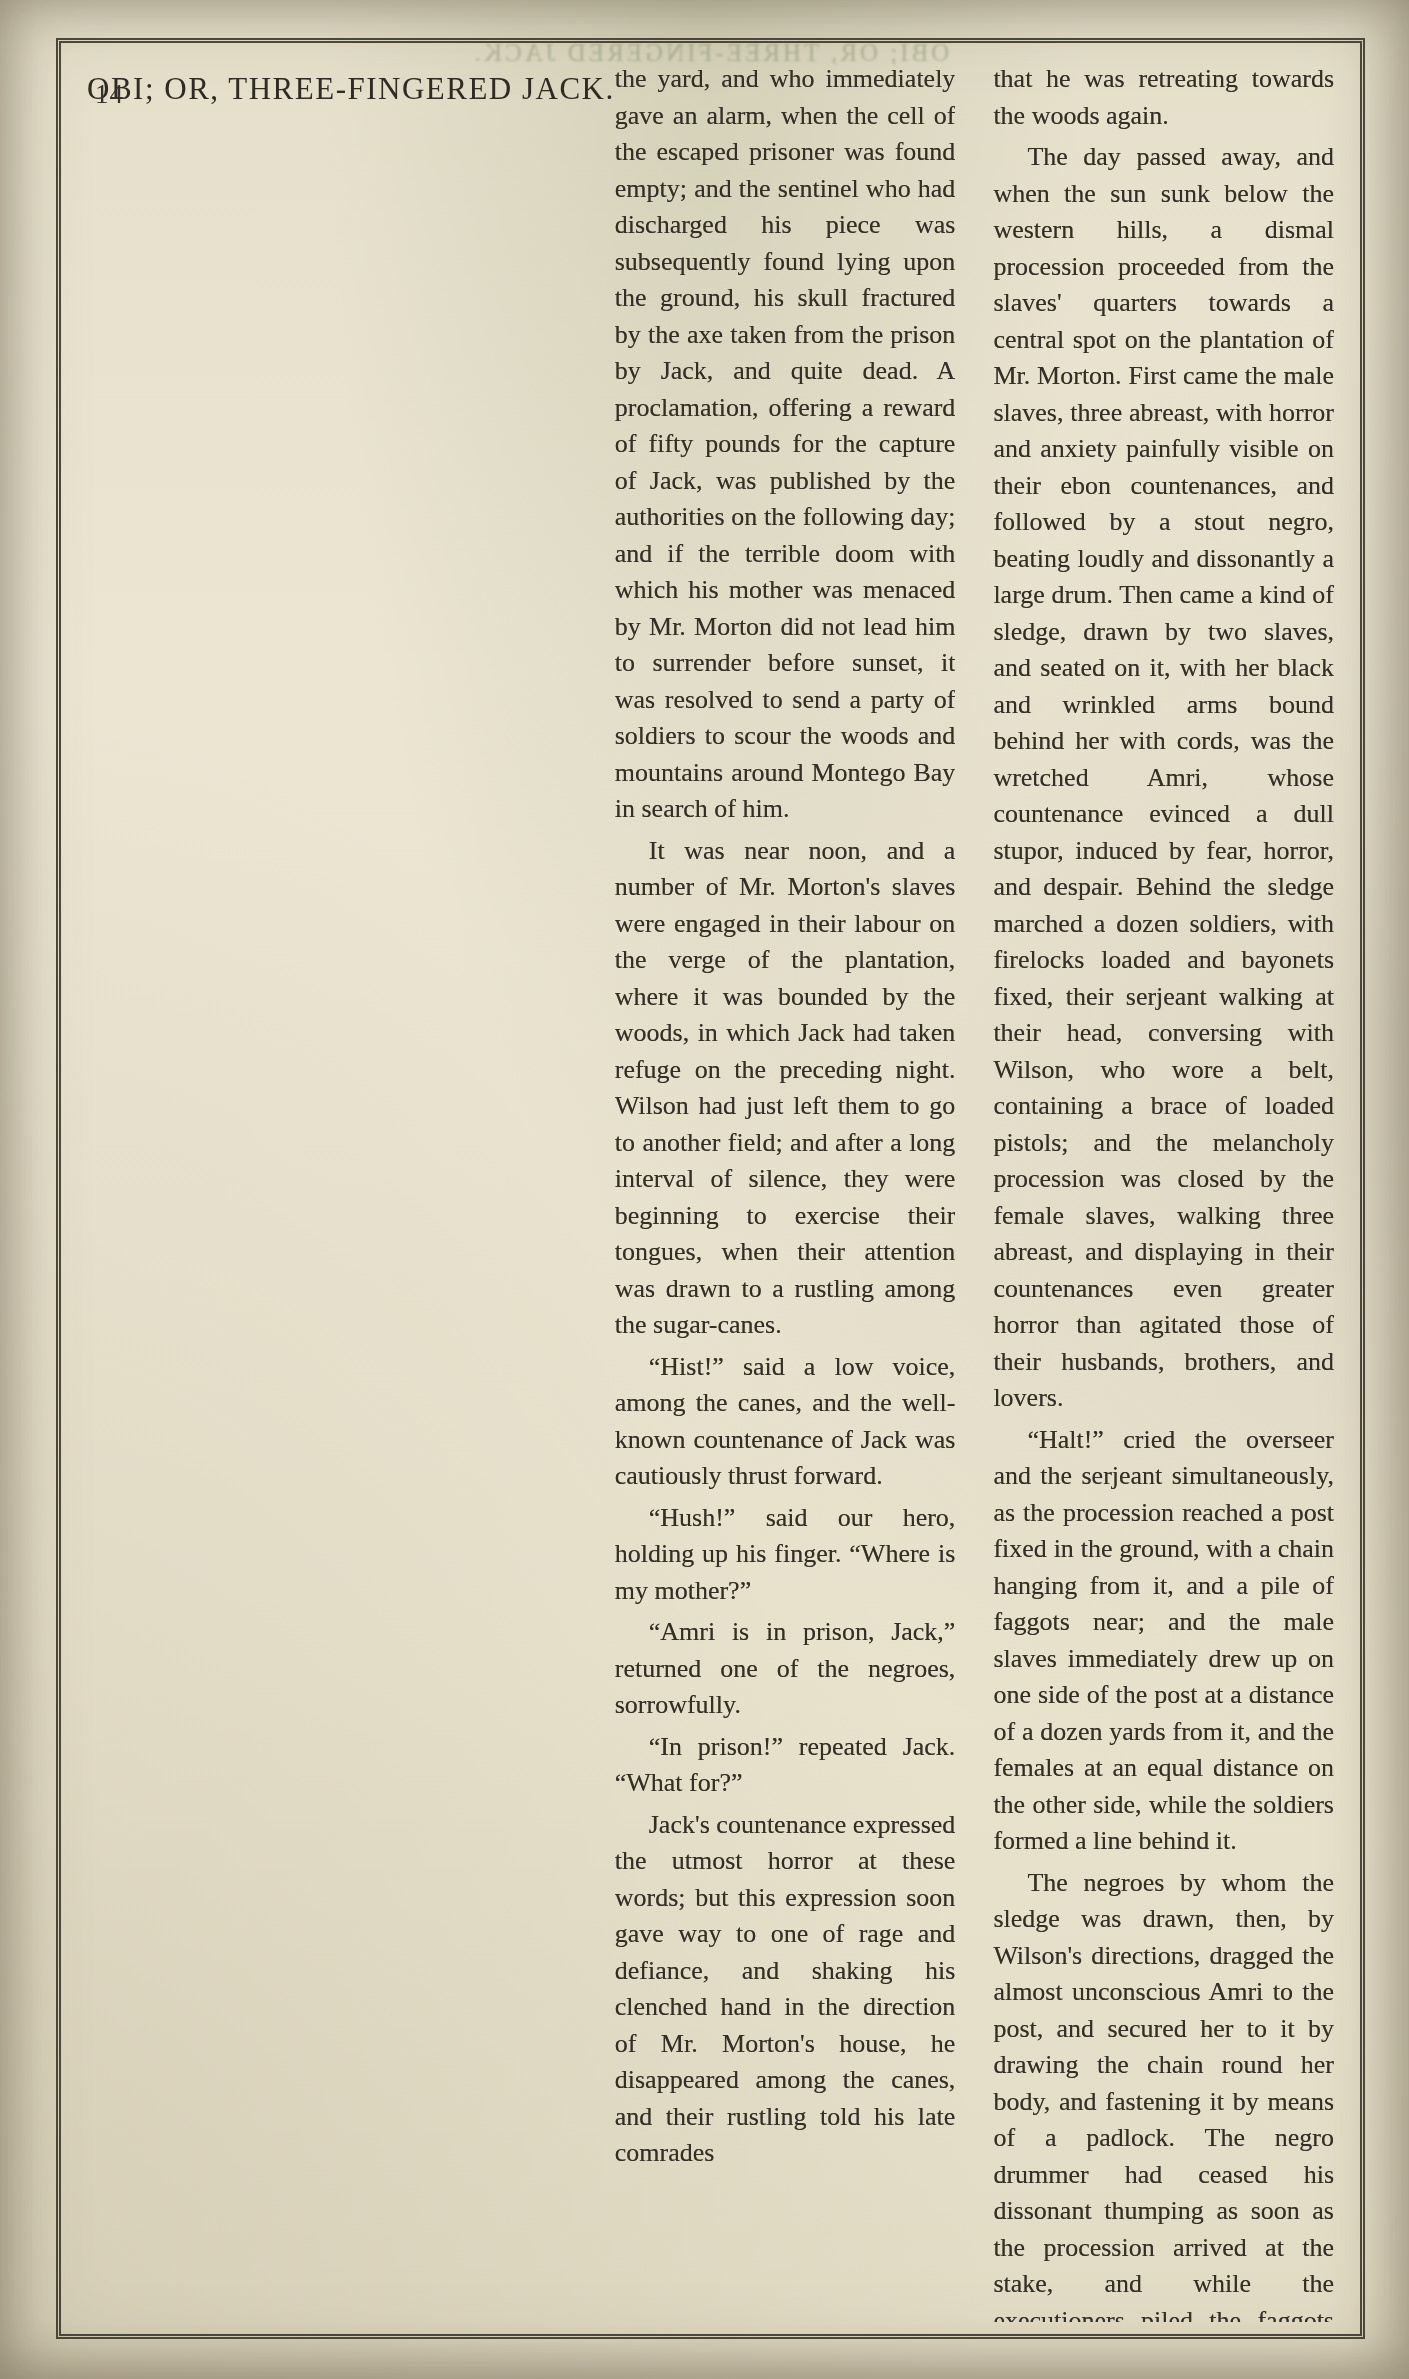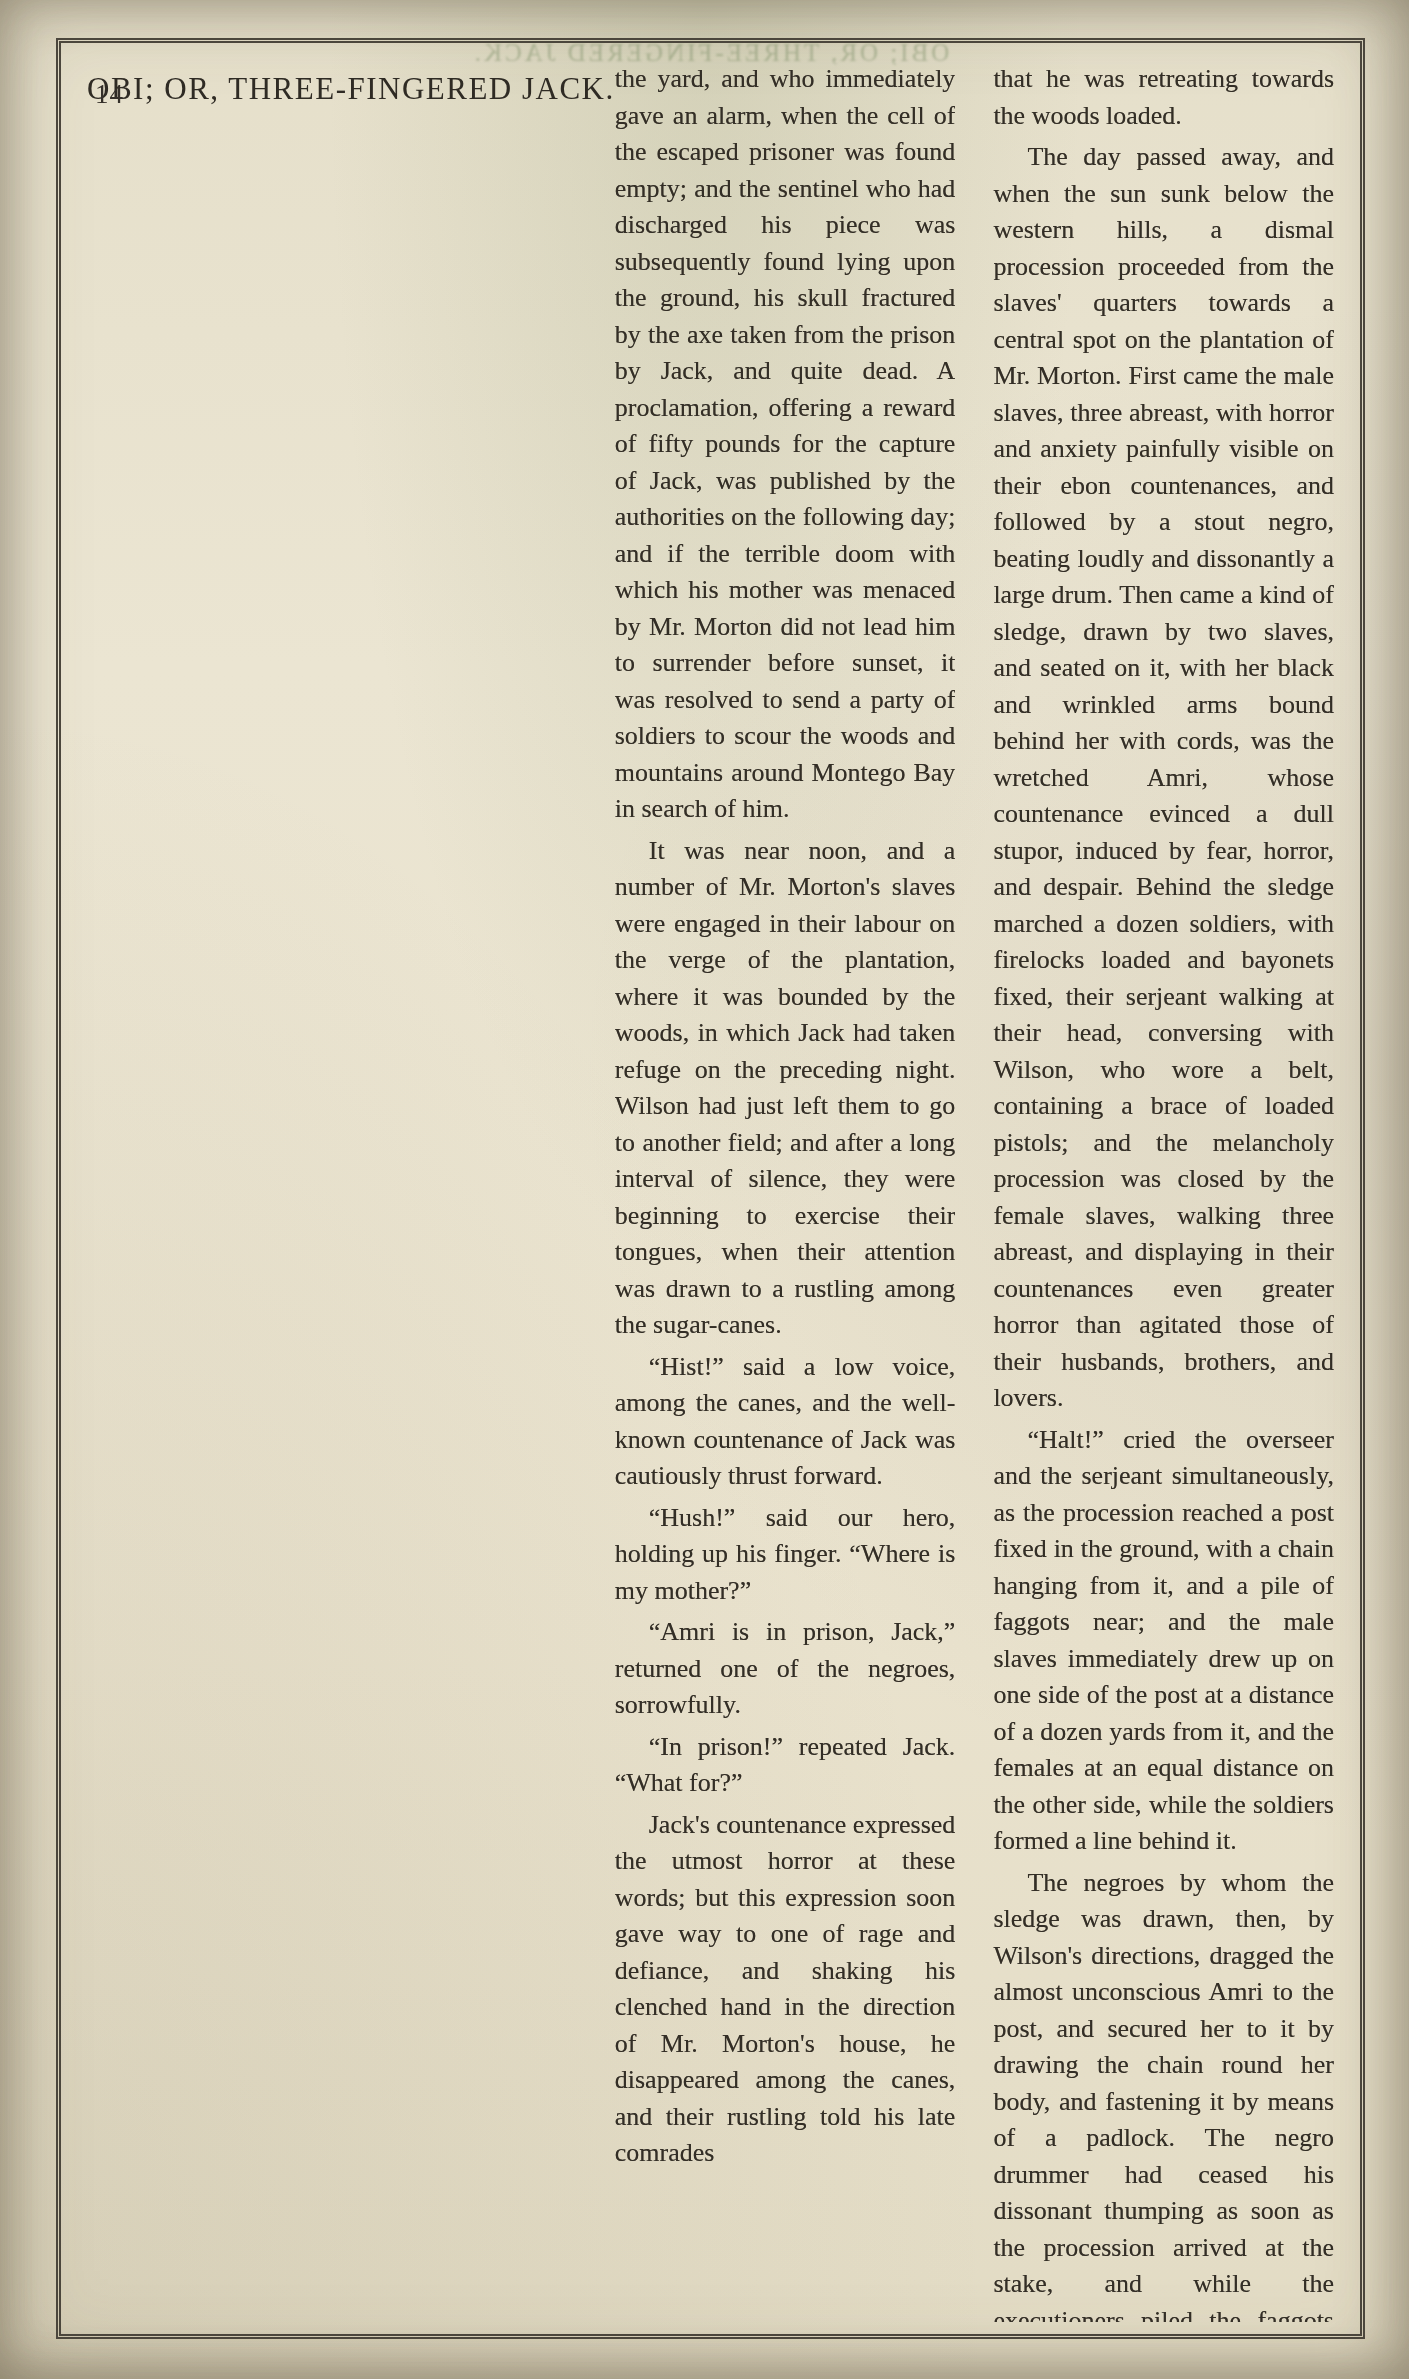--- a/index.html
+++ b/index.html
@@ -136,21 +136,21 @@
       <section class="col">
           <p>the yard, and who immediately gave an alarm, when the cell of the escaped prisoner was found empty; and the sentinel who had discharged his piece was subsequently found lying upon the ground, his skull fractured by the axe taken from the prison by Jack, and quite dead. A proclamation, offering a reward of fifty pounds for the capture of Jack, was published by the authorities on the following day; and if the terrible doom with which his mother was menaced by Mr. Morton did not lead him to surrender before sunset, it was resolved to send a party of soldiers to scour the woods and mountains around Montego Bay in search of him.</p>
           <p>It was near noon, and a number of Mr. Morton's slaves were engaged in their labour on the verge of the plantation, where it was bounded by the woods, in which Jack had taken refuge on the preceding night. Wilson had just left them to go to another field; and after a long interval of silence, they were beginning to exercise their tongues, when their attention was drawn to a rustling among the sugar-canes.</p>
           <p>“Hist!” said a low voice, among the canes, and the well-known countenance of Jack was cautiously thrust forward.</p>
           <p>“Hush!” said our hero, holding up his finger. “Where is my mother?”</p>
           <p>“Amri is in prison, Jack,” returned one of the negroes, sorrowfully.</p>
           <p>“In prison!” repeated Jack. “What for?”</p>
           <p>Jack's countenance expressed the utmost horror at these words; but this expression soon gave way to one of rage and defiance, and shaking his clenched hand in the direction of Mr. Morton's house, he disappeared among the canes, and their rustling told his late comrades</p>
         </section>
       <section class="col">
-          <p>that he was retreating towards the woods loaded.</p>
+          <p>that he was retreating towards the woods again.</p>
           <p>The day passed away, and when the sun sunk below the western hills, a dismal procession proceeded from the slaves' quarters towards a central spot on the plantation of Mr. Morton. First came the male slaves, three abreast, with horror and anxiety painfully visible on their ebon countenances, and followed by a stout negro, beating loudly and dissonantly a large drum. Then came a kind of sledge, drawn by two slaves, and seated on it, with her black and wrinkled arms bound behind her with cords, was the wretched Amri, whose countenance evinced a dull stupor, induced by fear, horror, and despair. Behind the sledge marched a dozen soldiers, with firelocks loaded and bayonets fixed, their serjeant walking at their head, conversing with Wilson, who wore a belt, containing a brace of loaded pistols; and the melancholy procession was closed by the female slaves, walking three abreast, and displaying in their countenances even greater horror than agitated those of their husbands, brothers, and lovers.</p>
           <p>“Halt!” cried the overseer and the serjeant simultaneously, as the procession reached a post fixed in the ground, with a chain hanging from it, and a pile of faggots near; and the male slaves immediately drew up on one side of the post at a distance of a dozen yards from it, and the females at an equal distance on the other side, while the soldiers formed a line behind it.</p>
           <p>The negroes by whom the sledge was drawn, then, by Wilson's directions, dragged the almost unconscious Amri to the post, and secured her to it by drawing the chain round her body, and fastening it by means of a padlock. The negro drummer had ceased his dissonant thumping as soon as the procession arrived at the stake, and while the executioners piled the faggots around the body of the aged Amri, the overseer gave notice that at the third tap of the drum the pile would be fired, if Jack and Cora had not by that time surrendered themselves. The first and second taps were given in the midst of a breathless silence, and at the third, one of the negroes, having in the meantime struck a light with a flint and steel, set fire to</p>
         </section>
     </main>
 
     <div class="footer-rule"></div>
 
   </div>
 </div>

